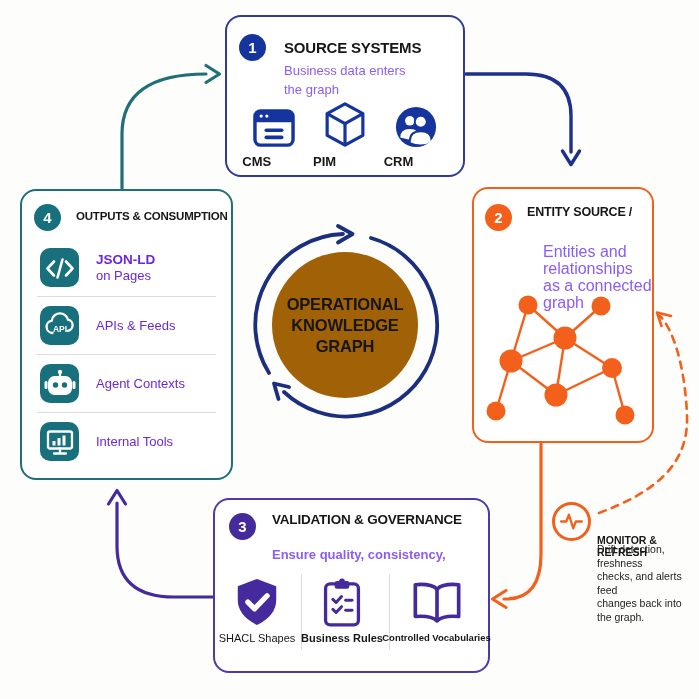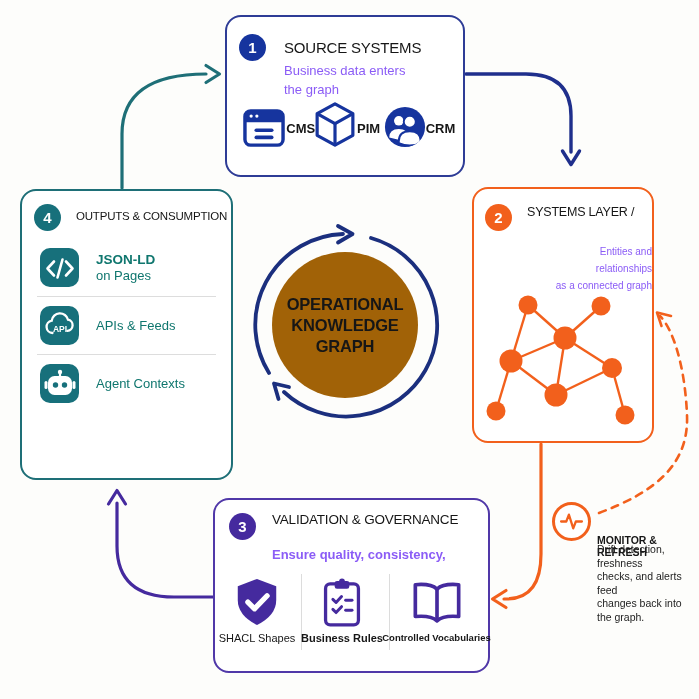--- a/index.html
+++ b/index.html
@@ -1,40 +1,40 @@
 <!DOCTYPE html>
 <html><head>
 <meta charset="utf-8">
 <style>
   html,body{margin:0;padding:0;}
   body{width:699px;height:699px;position:relative;background:#fdfdfb;
        font-family:"Liberation Sans", sans-serif;color:#161616;overflow:hidden;}
   .box{position:absolute;background:#ffffff;border-radius:16px;box-sizing:border-box;}
   .badge{position:absolute;width:27px;height:27px;border-radius:50%;color:#fff;
          font-weight:bold;font-size:15px;display:flex;align-items:center;justify-content:center;}
-  .title{font-weight:normal;letter-spacing:-0.2px;}
+  .title{font-weight:bold;letter-spacing:-0.2px;}
   .desc{color:#8b5cf6;}
   svg{display:block;}
   .overlay{position:absolute;left:0;top:0;pointer-events:none;}
 
   
   #box-source{left:225px;top:15px;width:240px;height:162px;border:2.5px solid #2E3C96;}
   #box-source .badge{left:12px;top:17px;background:#16349E;}
   #box-source .title{position:absolute;left:57px;top:22px;font-size:15px;}
   #box-source .desc{position:absolute;left:57px;top:44px;font-size:13px;line-height:19px;width:132px;}
   .sys-row{position:absolute;left:12px;right:12px;top:86px;display:flex;justify-content:space-around;}
-  .sys-item{display:flex;flex-direction:row;align-items:center;width:64px;}
+  .sys-item{display:flex;flex-direction:column;width:64px;}
   .sys-item .icon{height:45px;display:flex;align-items:flex-end;justify-content:center;}
   .sys-item .lbl{font-size:13px;font-weight:bold;margin-top:6px;}
 
   
   #box-entity{left:472px;top:187px;width:182px;height:256px;border:2.5px solid #F2601C;}
   #box-entity .badge{left:11px;top:15px;background:#F2601C;}
   #box-entity .title{position:absolute;left:53px;top:15px;font-size:12.5px;line-height:16.5px;}
-  #box-entity .desc{position:absolute;left:69px;top:54px;font-size:10px;line-height:17px;text-align:right;}
+  #box-entity .desc{position:absolute;left:69px;top:54px;font-size:16px;line-height:17px;}
   #graph-svg{position:absolute;left:8px;top:100px;}
 
   
   #box-validation{left:213px;top:498px;width:277px;height:175px;border:2.5px solid #5038A8;}
   #box-validation .badge{left:14px;top:13px;background:#452A9E;}
   #box-validation .title{position:absolute;left:57px;top:12px;font-size:13.5px;}
   #box-validation .desc{position:absolute;left:57px;top:46px;font-size:13px;line-height:18px;font-weight:bold;}
   .val-row{position:absolute;left:0;top:74px;width:100%;display:flex;}
   .val-col{display:flex;flex-direction:column;align-items:center;}
   .val-col .icon{height:58px;display:flex;align-items:center;justify-content:center;}
@@ -42,21 +42,21 @@
 
   
   #box-outputs{left:20px;top:189px;width:213px;height:291px;border:2.5px solid #1E6F77;}
   #box-outputs .badge{left:12px;top:13px;background:#17707B;}
   #box-outputs .title{position:absolute;left:54px;top:19px;font-size:11.5px;text-align:right;}
   .out-list{position:absolute;left:15px;right:15px;top:48px;}
   .out-row{display:flex;align-items:center;height:57px;border-bottom:1px solid #ddd;}
   .out-row:last-child{border-bottom:none;}
   .tile{width:39px;height:39px;border-radius:10px;background:#17707B;flex:none;
         display:flex;align-items:center;justify-content:center;margin-left:3px;}
-  .out-label{margin-left:17px;font-size:13px;color:#0f766e;line-height:16px;}
+  .out-label{margin-left:17px;font-size:13px;color:#6d28d9;line-height:16px;}
   .out-label b{font-size:13.5px;}
 
   
   #center-circle{position:absolute;left:272px;top:252px;width:146px;height:146px;border-radius:50%;
                  background:#a16207;display:flex;flex-direction:column;align-items:center;justify-content:center;}
   #center-circle div{font-weight:bold;font-size:16.5px;line-height:21px;letter-spacing:-0.2px;}
 
   
   #monitor-icon{position:absolute;left:552px;top:502px;width:33px;height:33px;border:3px solid #F2601C;border-radius:50%;
                 display:flex;align-items:center;justify-content:center;background:#fff;}
@@ -155,21 +155,21 @@
         </svg>
       </span>
       <span class="lbl">CRM</span>
     </div>
   </div>
 </div>
 
 <div class="box" id="box-entity">
   <div class="badge">2</div>
   <div class="title">
-    <span style="display:block">SYSTEMS LAYER /</span>
+    <span style="display:block">ENTITY SOURCE /</span>
   </div>
   <div class="desc">
     <span style="display:block">Entities and relationships</span>
     <span style="display:block">as a connected graph</span>
   </div>
   <svg id="graph-svg" width="166" height="140" viewBox="0 0 166 140">
     <g stroke="#F2601C" stroke-width="2.4">
       <line x1="46" y1="16" x2="83" y2="49"></line>
         <line x1="46" y1="16" x2="29" y2="72"></line>
       <line x1="119" y1="17" x2="83" y2="49"></line>
@@ -273,20 +273,32 @@
           <rect x="17.9" y="8" width="2.2" height="3.5" fill="#fff"></rect>
           <rect x="3.5" y="16" width="3" height="8" rx="1.5" fill="#fff"></rect>
           <rect x="31.5" y="16" width="3" height="8" rx="1.5" fill="#fff"></rect>
           <rect x="7" y="11" width="24" height="19" rx="6.5" fill="#fff"></rect>
           <circle cx="14.5" cy="20" r="2.7" fill="#17707B"></circle>
             <circle cx="23.5" cy="20" r="2.7" fill="#17707B"></circle>
         </svg>
       </span>
       <span class="out-label">Agent Contexts</span>
     </div>
+    <div class="out-row">
+      <span class="tile">
+        <svg width="38" height="38" viewBox="0 0 38 38" fill="none">
+          <rect x="7" y="8.5" width="24" height="17" rx="2" stroke="#fff" stroke-width="2.3"></rect>
+          <rect x="11.5" y="18" width="3" height="4.5" fill="#fff"></rect>
+          <rect x="16.5" y="15" width="3" height="7.5" fill="#fff"></rect>
+          <rect x="21.5" y="12.5" width="3" height="10" fill="#fff"></rect>
+          <path d="M19 25.5 V29.5 M13 30.5 H25" stroke="#fff" stroke-width="2.3" stroke-linecap="round"></path>
+        </svg>
+      </span>
+      <span class="out-label">Internal Tools</span>
+    </div>
   </div>
 </div>
 
 <div id="monitor-icon">
   <svg width="33" height="33" viewBox="0 0 38 38" fill="none" stroke="#F2601C" stroke-width="2.6" stroke-linecap="round" stroke-linejoin="round">
     <path d="M7 19 H13 L16 11 L21 27 L24 19 H31"></path>
   </svg>
 </div>
 <div id="monitor-title">MONITOR &amp; REFRESH</div>
 <div id="monitor-desc">

